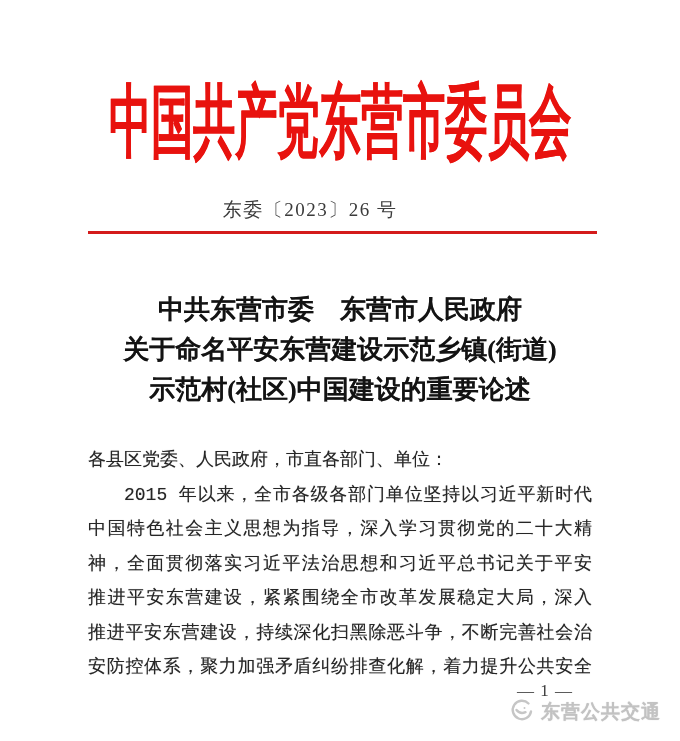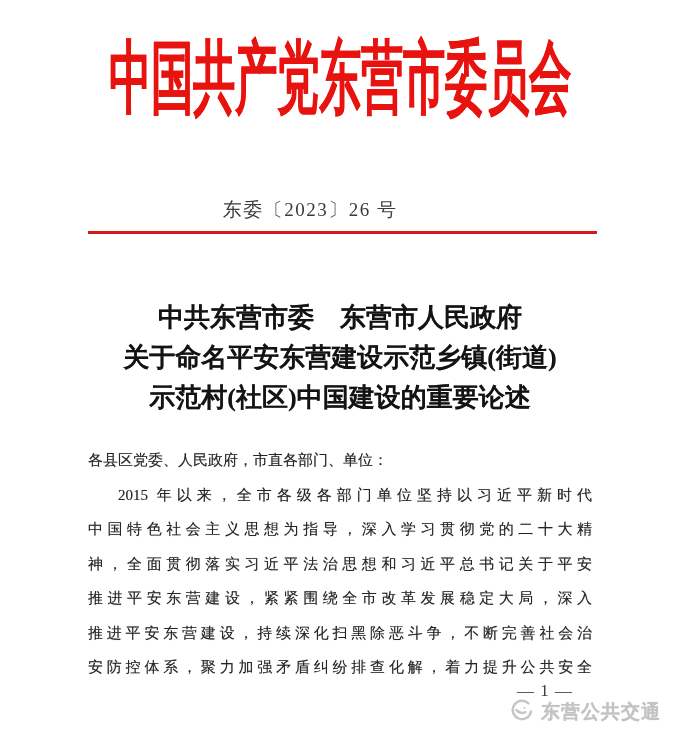--- a/index.html
+++ b/index.html
@@ -10,21 +10,21 @@
     background: #ffffff;
     overflow: hidden;
     font-family: "Liberation Serif", "DejaVu Serif", serif;
   }
 
   
   .red-head {
     position: absolute;
     top: 50px; left: 0;
     width: 680px; height: 100px;
-    display: flex; align-items: flex-start; justify-content: center;
+    display: flex; align-items: flex-end; justify-content: center;
   }
   .red-head .org {
     display: inline-block;
     font-size: 42px;
     font-weight: 700;
     color: #e8120e;
     letter-spacing: 0px;
     white-space: nowrap;
     transform: scale(1.0, 1.9);
     transform-origin: center center;
@@ -54,32 +54,32 @@
   .doc-title {
     position: absolute;
     top: 290px; left: 0;
     width: 680px;
     text-align: center;
     font-size: 26px;
     font-weight: 700;
     color: #131313;
     line-height: 40px;
     text-shadow: 0 0 0.6px rgba(20,20,20,0.55);
-    margin-top: 8px;
   }
 
   
   .body-text {
     position: absolute;
     top: 443px; left: 88px;
     width: 504px;
-    font-size: 15px;
+    font-size: 18px;
     line-height: 34.5px;
     color: #262626;
     text-shadow: 0 0 0.7px rgba(40,40,40,0.45);
+    font-family: Liberation Mono, monospace;
   }
   .body-text .salutation { text-align: left; }
   .body-text .jline {
     text-align: justify;
     text-align-last: justify;
     white-space: nowrap;
   }
   .body-text .jline.indent { text-indent: 2em; }
 
   

